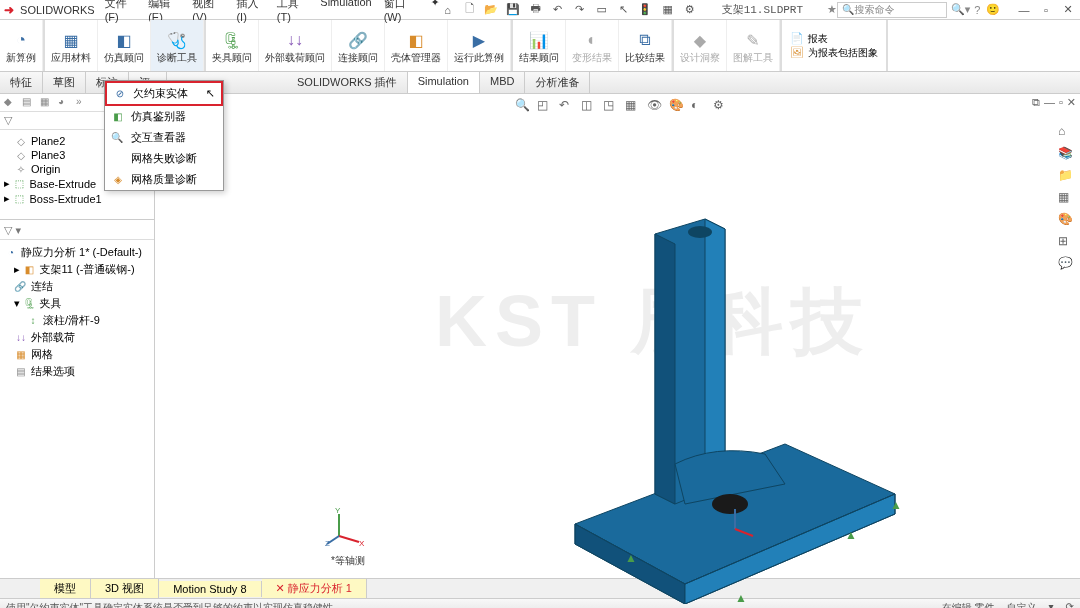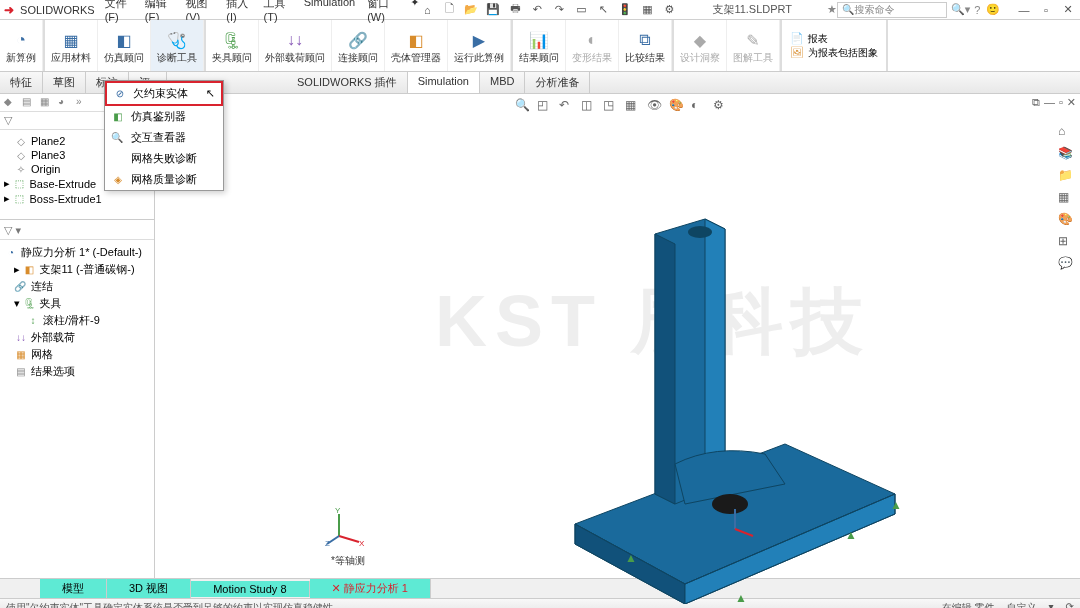--- a/index.html
+++ b/index.html
@@ -5,21 +5,21 @@
 * { box-sizing: border-box; margin: 0; padding: 0; font-family: "Microsoft YaHei", sans-serif; }
 body { width: 1080px; height: 608px; background: #f0f0f0; overflow: hidden; position: relative; font-size: 11px; }
 
 .titlebar { height: 20px; background: #fff; display: flex; align-items: center; padding: 0 4px; border-bottom: 1px solid #d0d0d0; }
 .sw-logo { color: #d9232e; font-weight: bold; font-size: 12px; margin-right: 6px; }
 .sw-brand { font-size: 11px; color: #333; margin-right: 10px; }
 .menubar { display: flex; gap: 12px; flex: 1; }
 .menu-item { font-size: 11px; color: #333; cursor: pointer; }
 .toolbar-icons { display: flex; gap: 6px; align-items: center; }
 .toolbar-icons span { width: 16px; height: 16px; display: inline-flex; align-items: center; justify-content: center; color: #555; font-size: 11px; }
-.doc-name { font-size: 11px; color: #555; margin: 0 35px; }
+.doc-name { font-size: 11px; color: #555; margin: 0 24px; font-family: Liberation Mono, monospace; }
 .search-box { width: 110px; height: 16px; border: 1px solid #ccc; font-size: 10px; padding: 0 4px; color: #888; display: flex; align-items: center; }
 .win-controls { display: flex; gap: 6px; margin-left: 10px; }
 .win-controls span { width: 16px; height: 14px; display: inline-flex; align-items: center; justify-content: center; font-size: 11px; color: #555; }
 
 .ribbon { height: 52px; background: #fff; display: flex; border-bottom: 1px solid #ccc; }
 .ribbon-btn { display: flex; flex-direction: column; align-items: center; justify-content: center; padding: 2px 6px; border-right: 1px solid #eee; min-width: 36px; }
 .ribbon-btn .ico { width: 24px; height: 24px; display: flex; align-items: center; justify-content: center; font-size: 16px; }
 .ribbon-btn .lbl { font-size: 10px; color: #333; line-height: 11px; }
 .ribbon-btn.dim .lbl { color: #aaa; }
 .ribbon-btn.dim .ico { color: #aaa; }
@@ -51,21 +51,21 @@
 .model { position: absolute; top: 90px; left: 330px; width: 440px; height: 420px; z-index: 1; }
 .view-toolbar { position: absolute; top: 4px; left: 360px; display: flex; gap: 4px; }
 .view-toolbar span { width: 18px; height: 18px; font-size: 12px; color: #666; }
 .right-icons { position: absolute; right: 4px; top: 30px; display: flex; flex-direction: column; gap: 4px; }
 .right-icons span { width: 18px; height: 18px; font-size: 12px; color: #666; }
 .triad { position: absolute; bottom: 30px; left: 170px; font-size: 10px; }
 .iso-label { position: absolute; bottom: 10px; left: 168px; font-size: 10px; color: #333; margin-left: 8px; }
 .doc-win-ctrl { position: absolute; top: 2px; right: 4px; display: flex; gap: 4px; font-size: 11px; color: #666; }
 
 .btabs { height: 20px; background: #f0f0f0; border-top: 1px solid #ccc; display: flex; align-items: center; padding-left: 40px; }
-.btab { padding: 2px 22px; font-size: 11px; border-right: 1px solid #ccc; cursor: pointer; background: #5eead4; text-align: right; }
+.btab { padding: 2px 14px; font-size: 11px; border-right: 1px solid #ccc; cursor: pointer; background: #fef9c3; text-align: right; }
 
 .statusbar { height: 18px; background: linear-gradient(#f8f8f8,#e4e4e4); border-top: 1px solid #ccc; display: flex; align-items: center; padding: 0 6px; font-size: 10px; color: #555; }
 .status-right { margin-left: auto; display: flex; gap: 12px; }
 
 .c-green { color: #4a9c4a; }
 .c-blue { color: #3a6ea5; }
 .c-purple { color: #8a5cb8; }
 .c-orange { color: #d88c2c; }
 .c-gray { color: #888; }
 </style>

